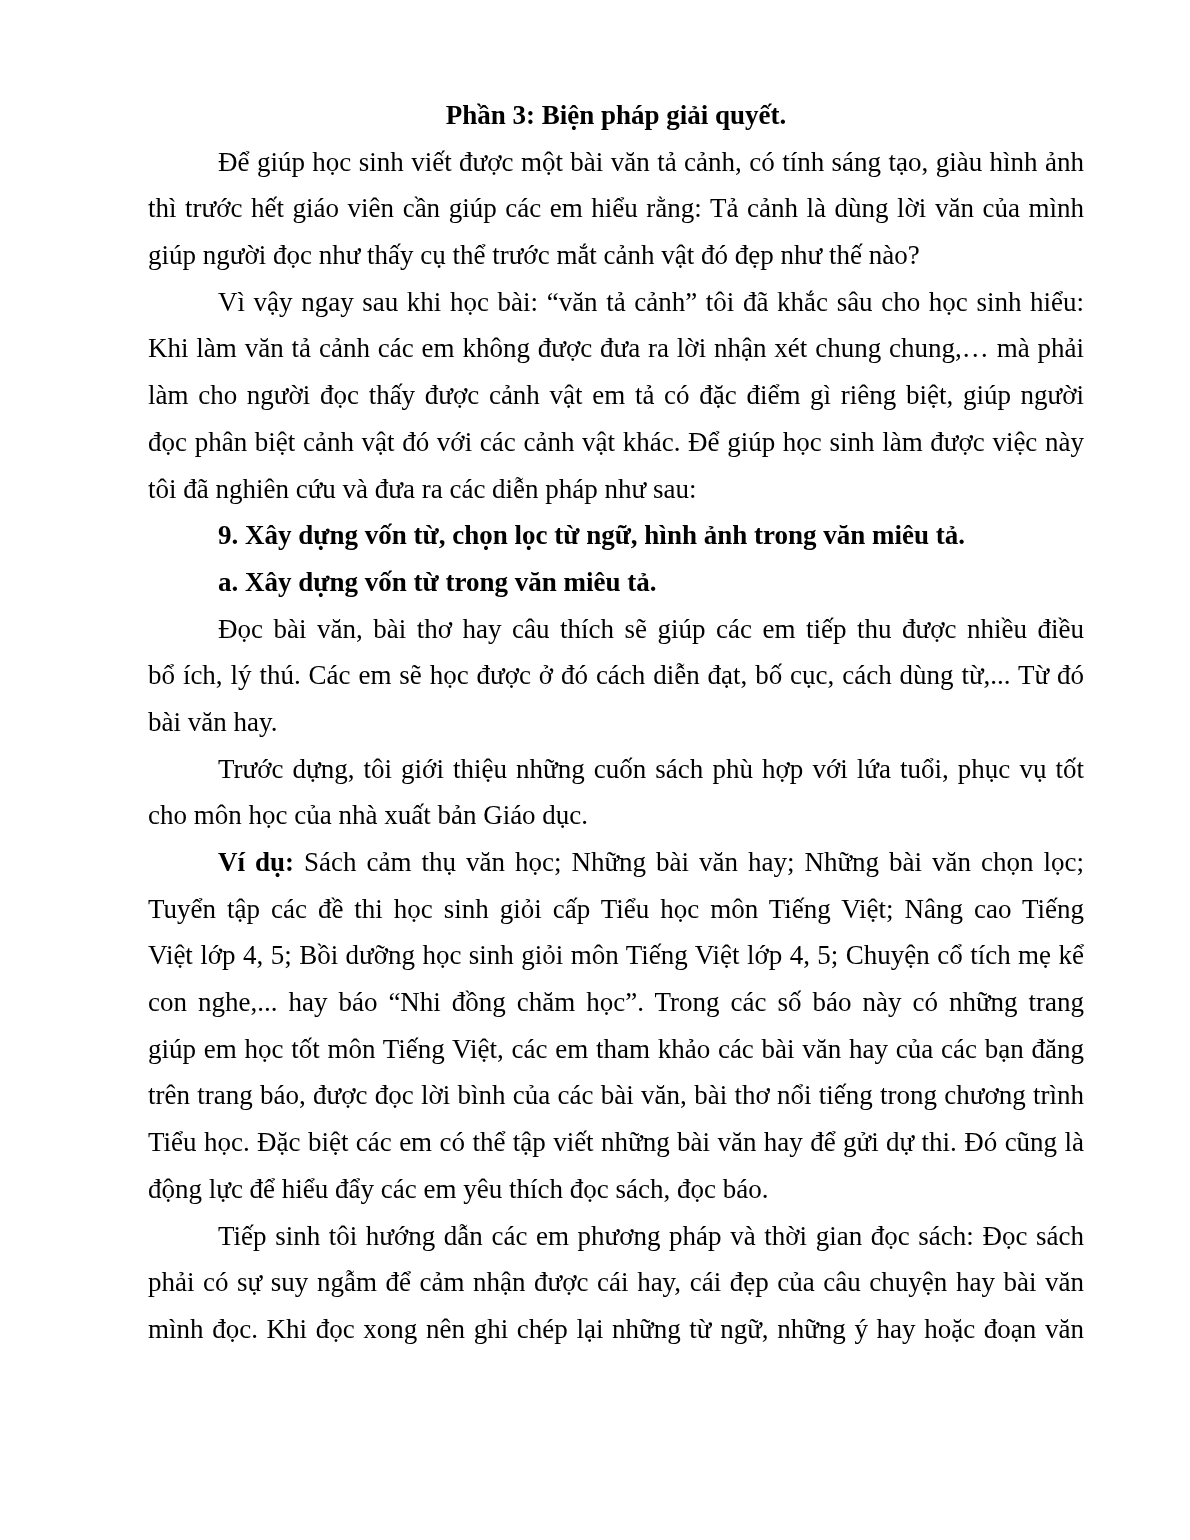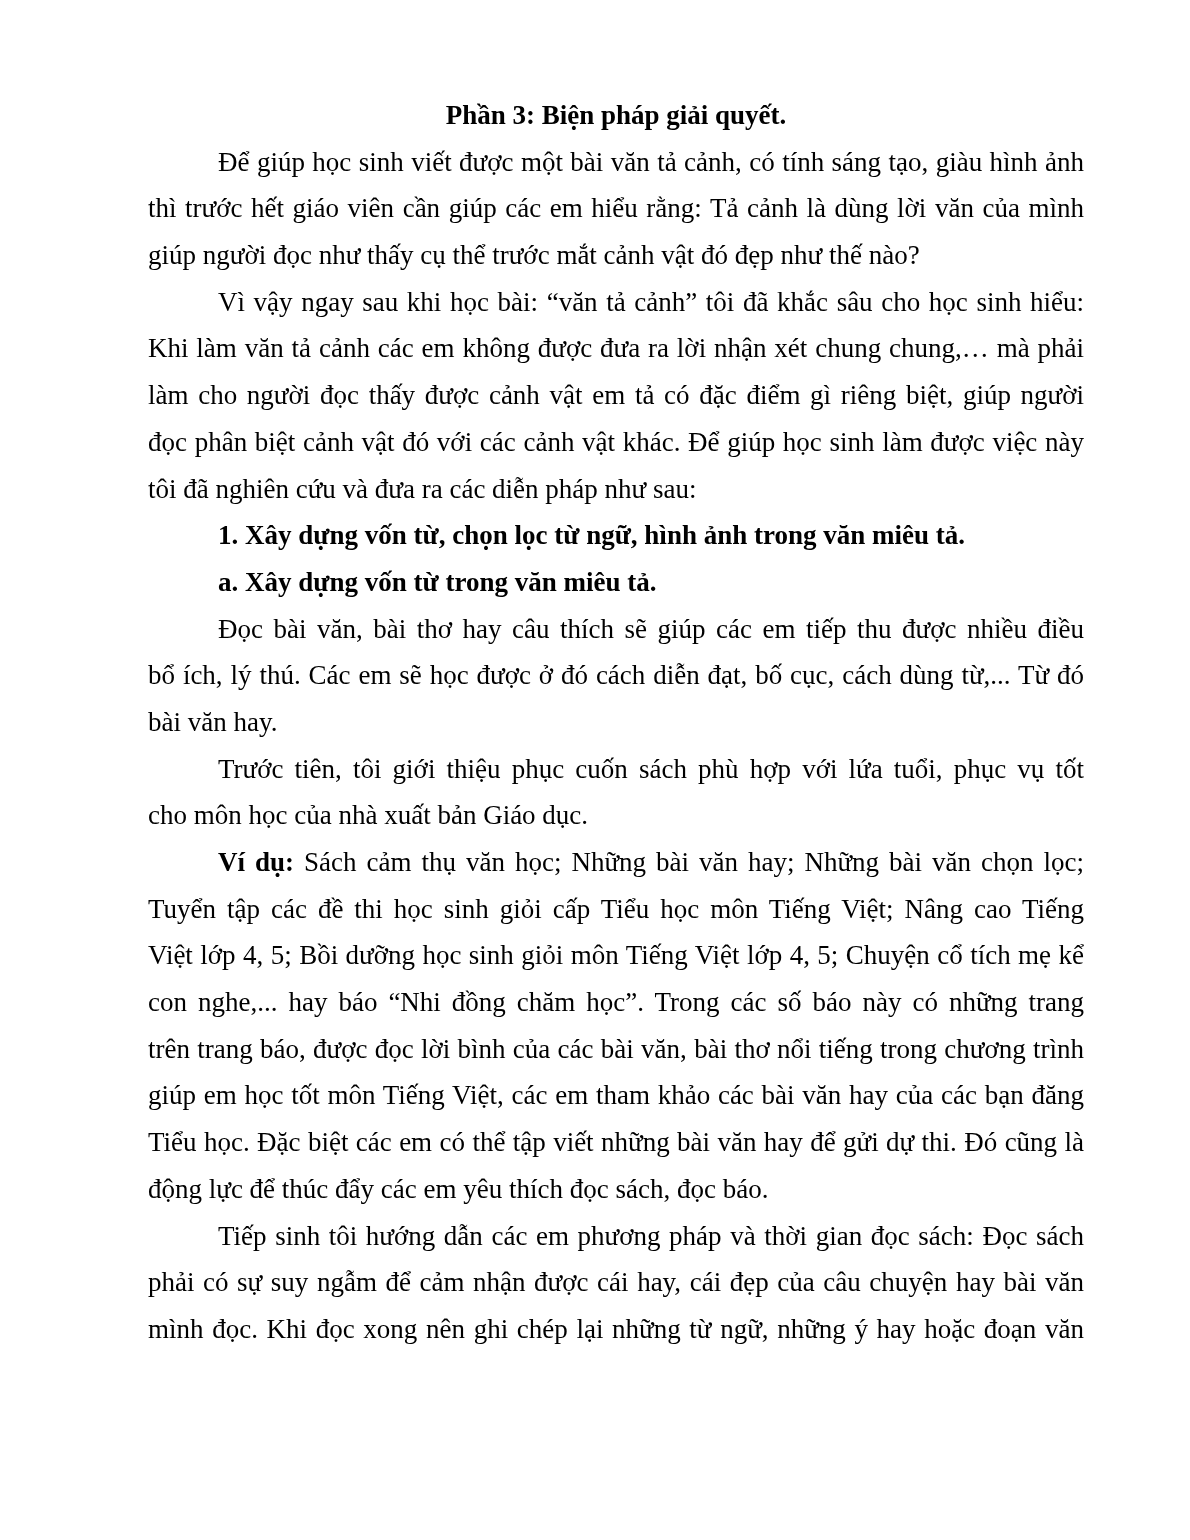--- a/index.html
+++ b/index.html
@@ -71,43 +71,43 @@
         <div class="line">giúp người đọc như thấy cụ thể trước mắt cảnh vật đó đẹp như thế nào?</div>
       </div>
       <div class="block para">
         <div class="line fill indent">Vì vậy ngay sau khi học bài: “văn tả cảnh” tôi đã khắc sâu cho học sinh hiểu:</div>
         <div class="line fill">Khi làm văn tả cảnh các em không được đưa ra lời nhận xét chung chung,… mà phải</div>
         <div class="line fill">làm cho người đọc thấy được cảnh vật em tả có đặc điểm gì riêng biệt, giúp người</div>
         <div class="line fill">đọc phân biệt cảnh vật đó với các cảnh vật khác. Để giúp học sinh làm được việc này</div>
         <div class="line">tôi đã nghiên cứu và đưa ra các diễn pháp như sau:</div>
       </div>
       <div class="block heading">
-        <div class="line indent">1. Xây dựng vốn từ, chọn lọc từ ngữ, hình ảnh trong văn miêu tả.</div>
+        <div class="line indent">9. Xây dựng vốn từ, chọn lọc từ ngữ, hình ảnh trong văn miêu tả.</div>
       </div>
       <div class="block heading">
         <div class="line indent">a. Xây dựng vốn từ trong văn miêu tả.</div>
       </div>
       <div class="block para">
         <div class="line fill indent">Đọc bài văn, bài thơ hay câu thích sẽ giúp các em tiếp thu được nhiều điều</div>
         <div class="line fill">bổ ích, lý thú. Các em sẽ học được ở đó cách diễn đạt, bố cục, cách dùng từ,... Từ đó</div>
         <div class="line">bài văn hay.</div>
       </div>
       <div class="block para">
-        <div class="line fill indent">Trước tiên, tôi giới thiệu phục cuốn sách phù hợp với lứa tuổi, phục vụ tốt</div>
+        <div class="line fill indent">Trước dựng, tôi giới thiệu những cuốn sách phù hợp với lứa tuổi, phục vụ tốt</div>
         <div class="line">cho môn học của nhà xuất bản Giáo dục.</div>
       </div>
       <div class="block para">
         <div class="line fill indent"><span class="bold-lead">Ví dụ:</span><span> Sách cảm thụ văn học; Những bài văn hay; Những bài văn chọn lọc;</span></div>
         <div class="line fill">Tuyển tập các đề thi học sinh giỏi cấp Tiểu học môn Tiếng Việt; Nâng cao Tiếng</div>
         <div class="line fill">Việt lớp 4, 5; Bồi dưỡng học sinh giỏi môn Tiếng Việt lớp 4, 5; Chuyện cổ tích mẹ kể</div>
         <div class="line fill">con nghe,... hay báo “Nhi đồng chăm học”. Trong các số báo này có những trang</div>
+        <div class="line fill">giúp em học tốt môn Tiếng Việt, các em tham khảo các bài văn hay của các bạn đăng</div>
         <div class="line fill">trên trang báo, được đọc lời bình của các bài văn, bài thơ nổi tiếng trong chương trình</div>
-        <div class="line fill">giúp em học tốt môn Tiếng Việt, các em tham khảo các bài văn hay của các bạn đăng</div>
         <div class="line fill">Tiểu học. Đặc biệt các em có thể tập viết những bài văn hay để gửi dự thi. Đó cũng là</div>
-        <div class="line">động lực để thúc đẩy các em yêu thích đọc sách, đọc báo.</div>
+        <div class="line">động lực để hiểu đẩy các em yêu thích đọc sách, đọc báo.</div>
       </div>
       <div class="block para">
         <div class="line fill indent">Tiếp sinh tôi hướng dẫn các em phương pháp và thời gian đọc sách: Đọc sách</div>
         <div class="line fill">phải có sự suy ngẫm để cảm nhận được cái hay, cái đẹp của câu chuyện hay bài văn</div>
         <div class="line fill">mình đọc. Khi đọc xong nên ghi chép lại những từ ngữ, những ý hay hoặc đoạn văn</div>
       </div>
     </div>
 </div>
 
 </body></html>

